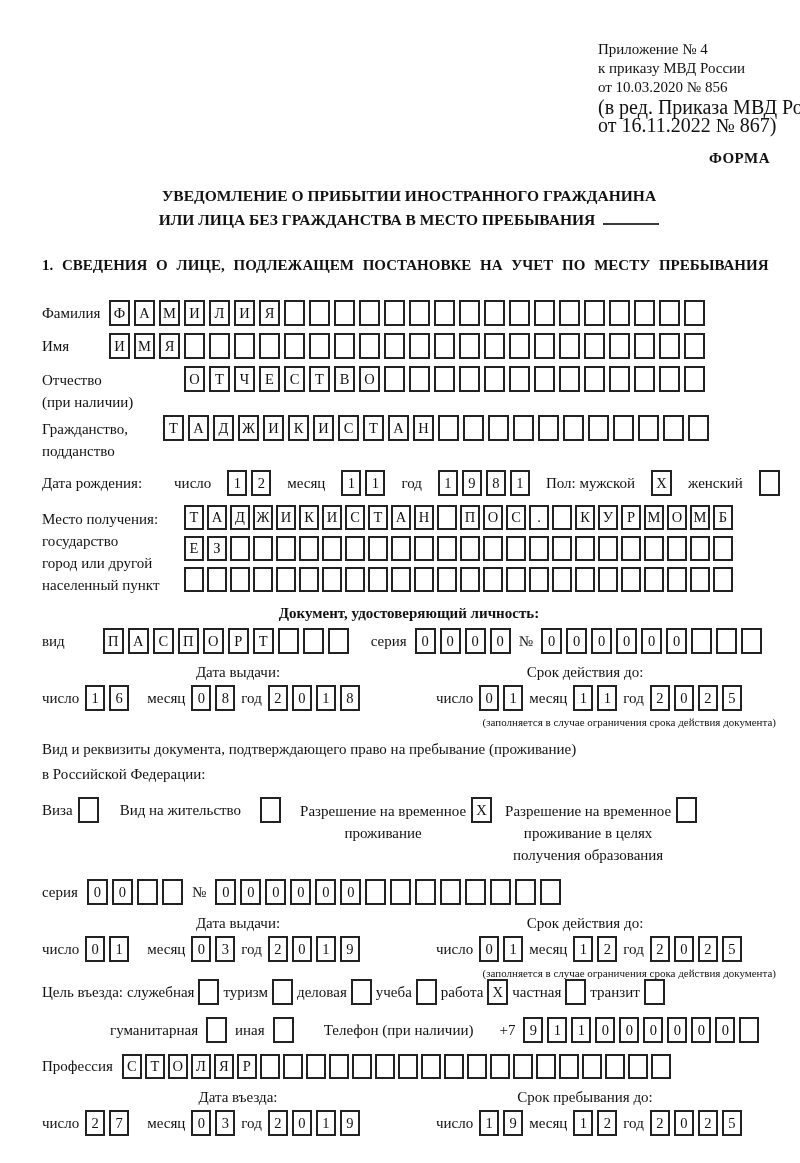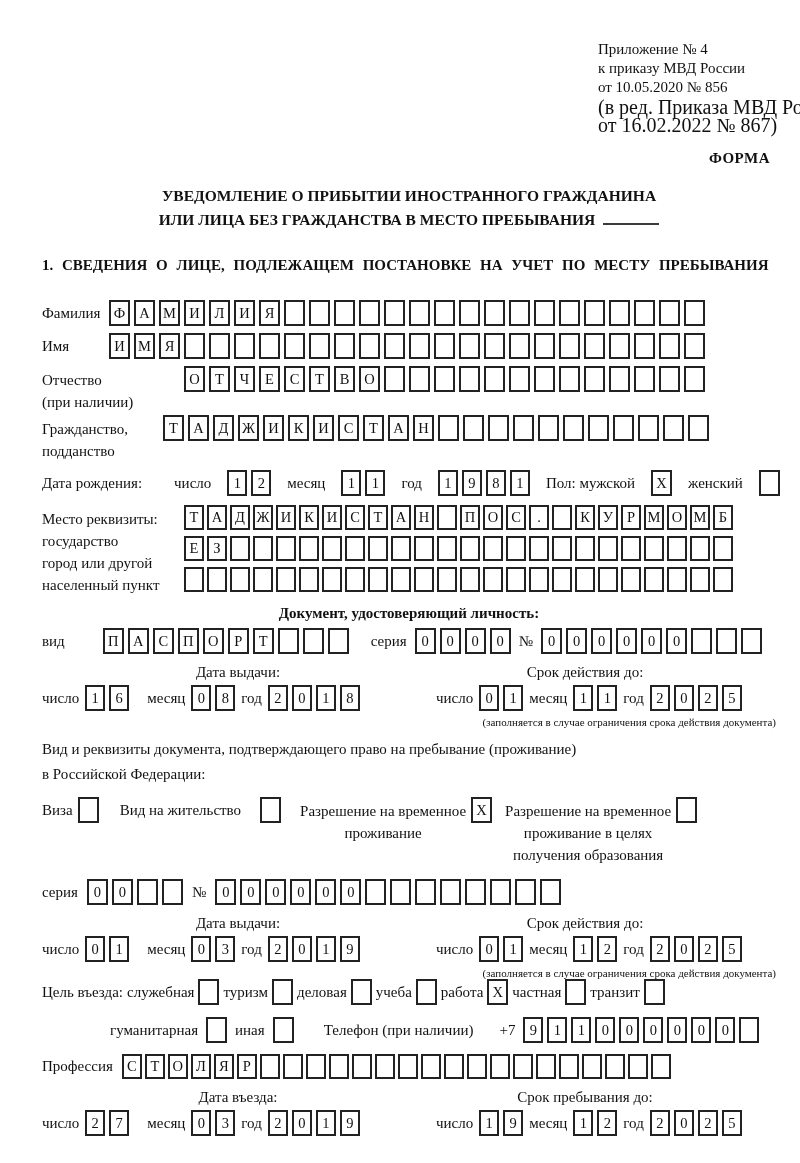--- a/index.html
+++ b/index.html
@@ -66,25 +66,25 @@
   .center-b { text-align: center; font-weight: bold; margin-top: 9px; }
 </style>
 </head>
 <body>
 
 <div class="page">
 
   <div class="apx">
     <div>Приложение № 4</div>
     <div>к приказу МВД России</div>
-    <div>от 10.05.2020 № 856</div>
+    <div>от 10.03.2020 № 856</div>
   </div>
   <div class="apx-sub">
     <div>(в ред. Приказа МВД России</div>
-    <div>от 16.02.2022 № 867)</div>
+    <div>от 16.11.2022 № 867)</div>
   </div>
   <div class="forma">ФОРМА</div>
 
   <div class="title">
     <div>УВЕДОМЛЕНИЕ О ПРИБЫТИИ ИНОСТРАННОГО ГРАЖДАНИНА</div>
     <div><span>ИЛИ ЛИЦА БЕЗ ГРАЖДАНСТВА В МЕСТО ПРЕБЫВАНИЯ</span><span class="blank-line"></span></div>
   </div>
 
   <div class="sec-head">1. СВЕДЕНИЯ О ЛИЦЕ, ПОДЛЕЖАЩЕМ ПОСТАНОВКЕ НА УЧЕТ ПО МЕСТУ ПРЕБЫВАНИЯ</div>
 
@@ -234,21 +234,21 @@
         <span class="box">X</span>
       </span>
     <span>женский</span>
     <span class="boxes">
         <span class="box"></span>
       </span>
   </div>
 
   <div class="frow" style="margin-top:9px;">
     <span class="bp-label">
-      <div>Место реквизиты:</div>
+      <div>Место получения:</div>
       <div>государство</div>
       <div>город или другой</div>
       <div>населенный пункт</div>
     </span>
     <span class="stack">
       <span class="boxes sm">
           <span class="box">Т</span>
           <span class="box">А</span>
           <span class="box">Д</span>
           <span class="box">Ж</span>

